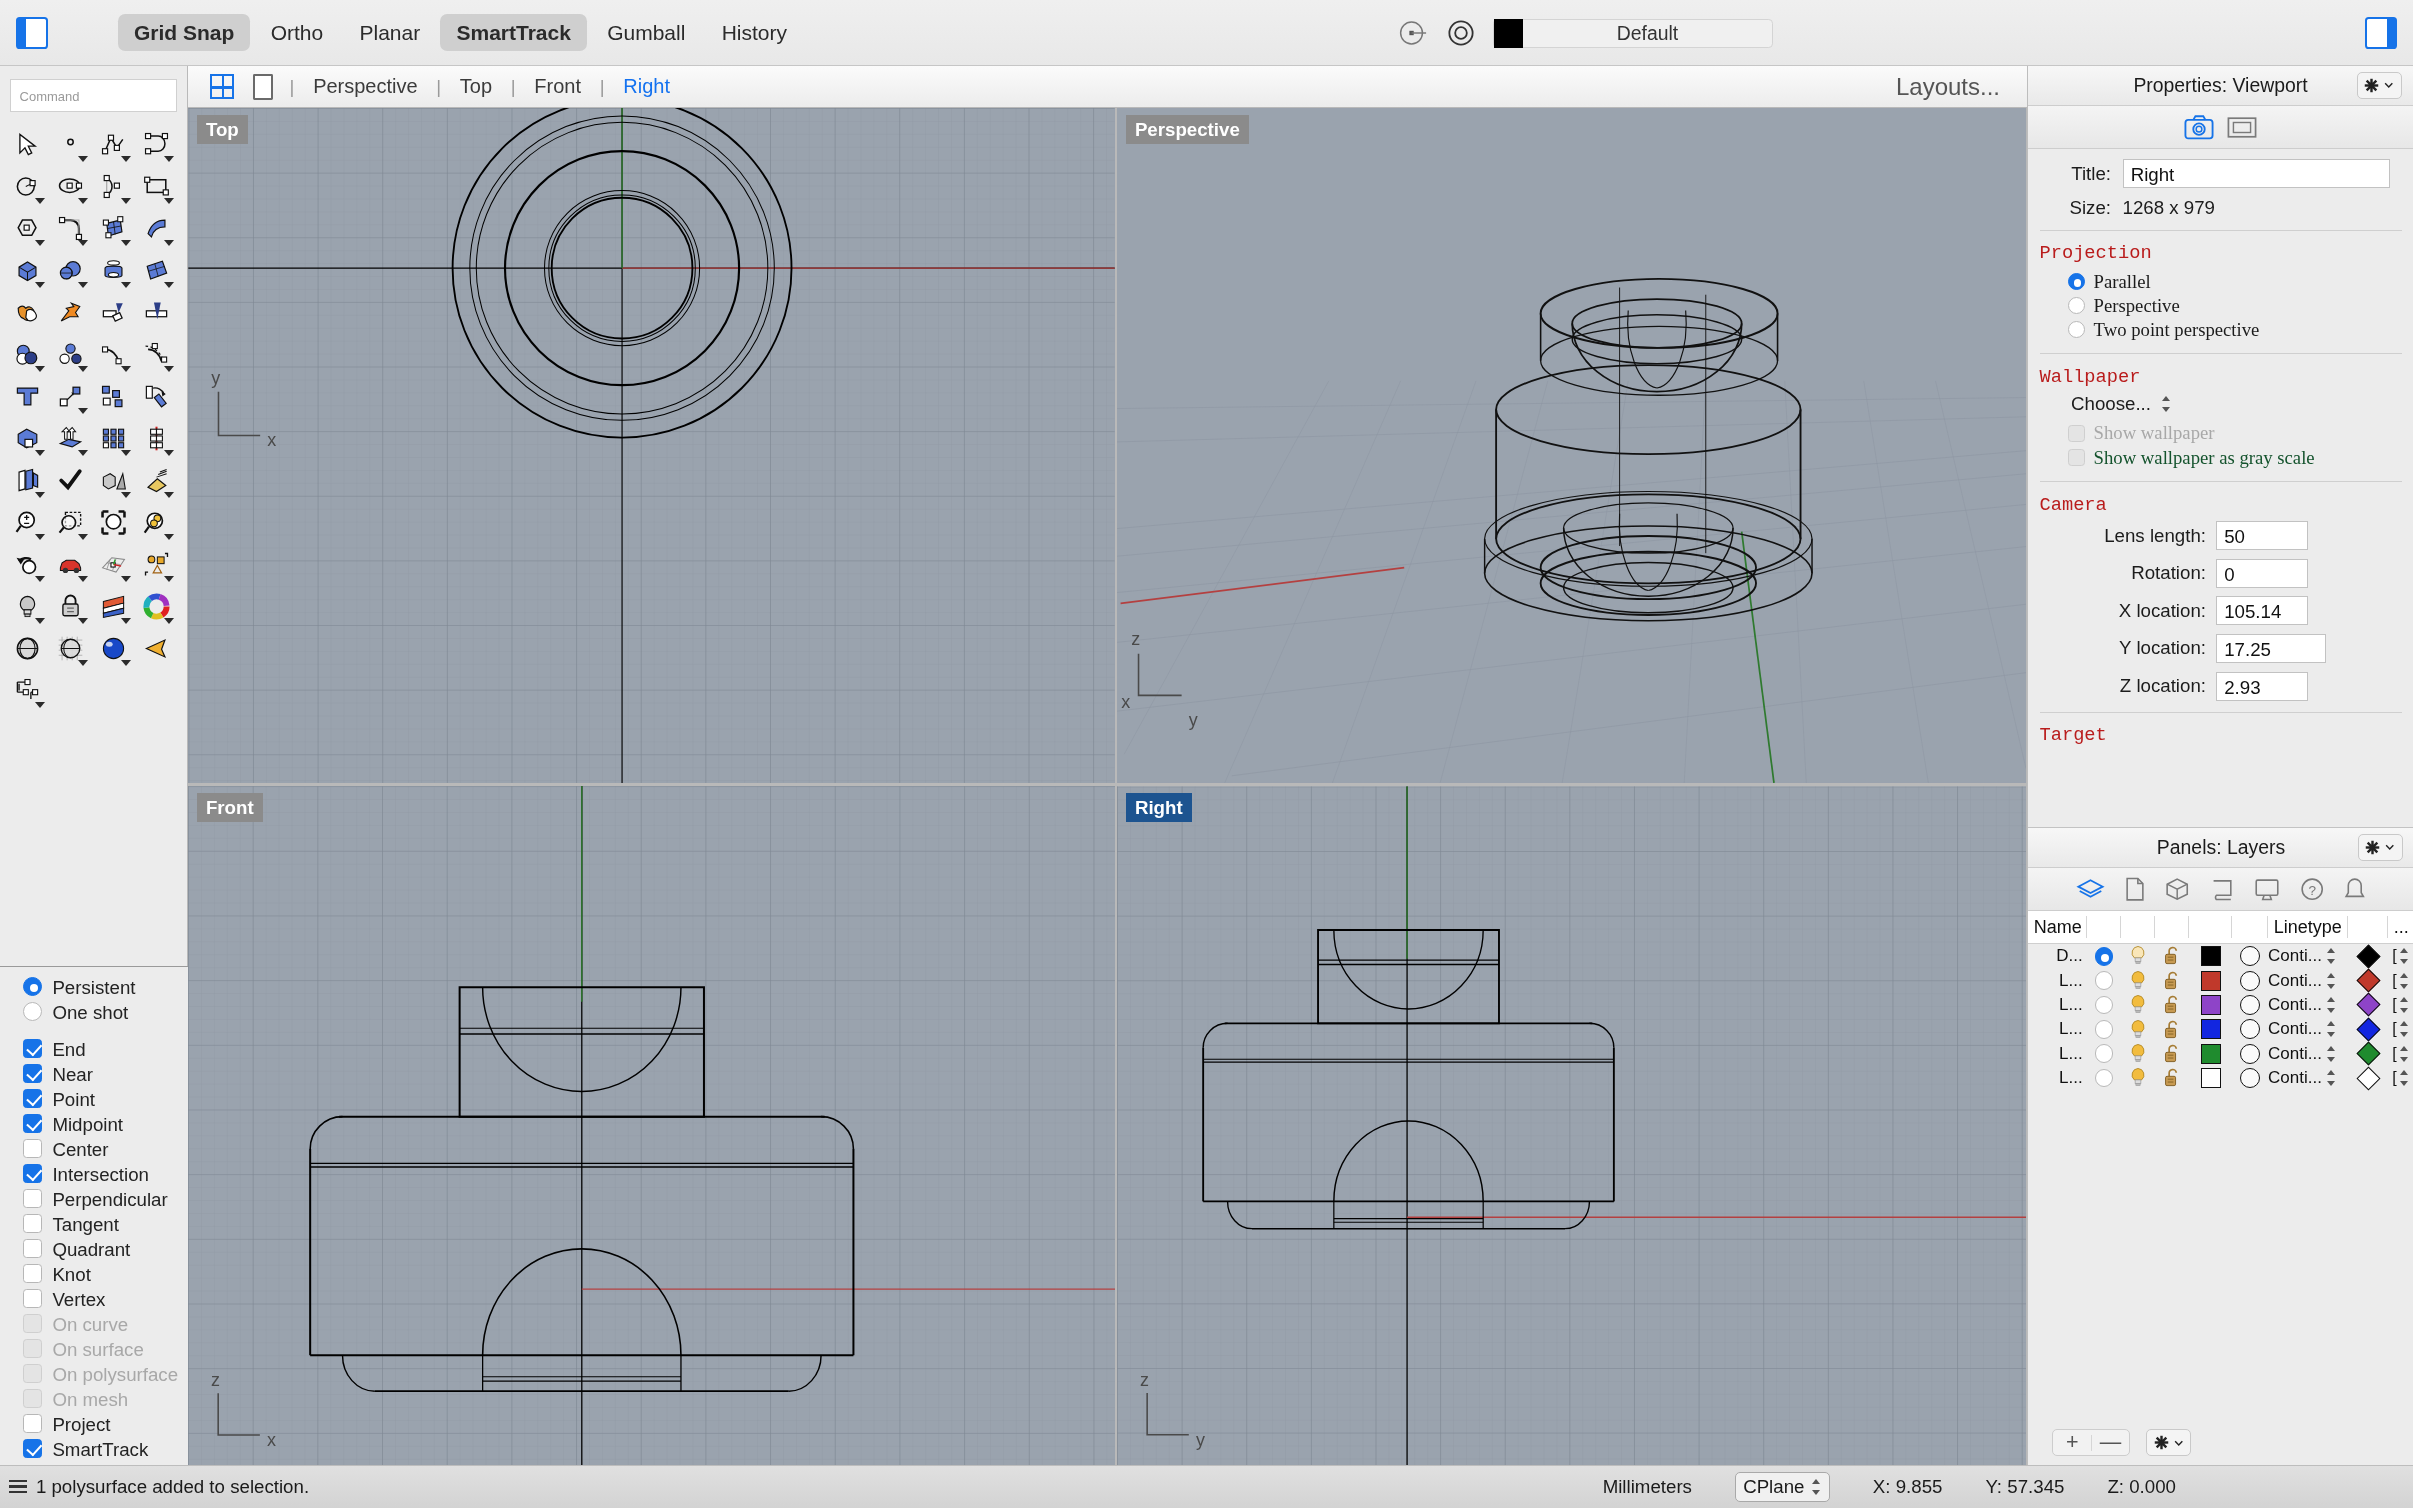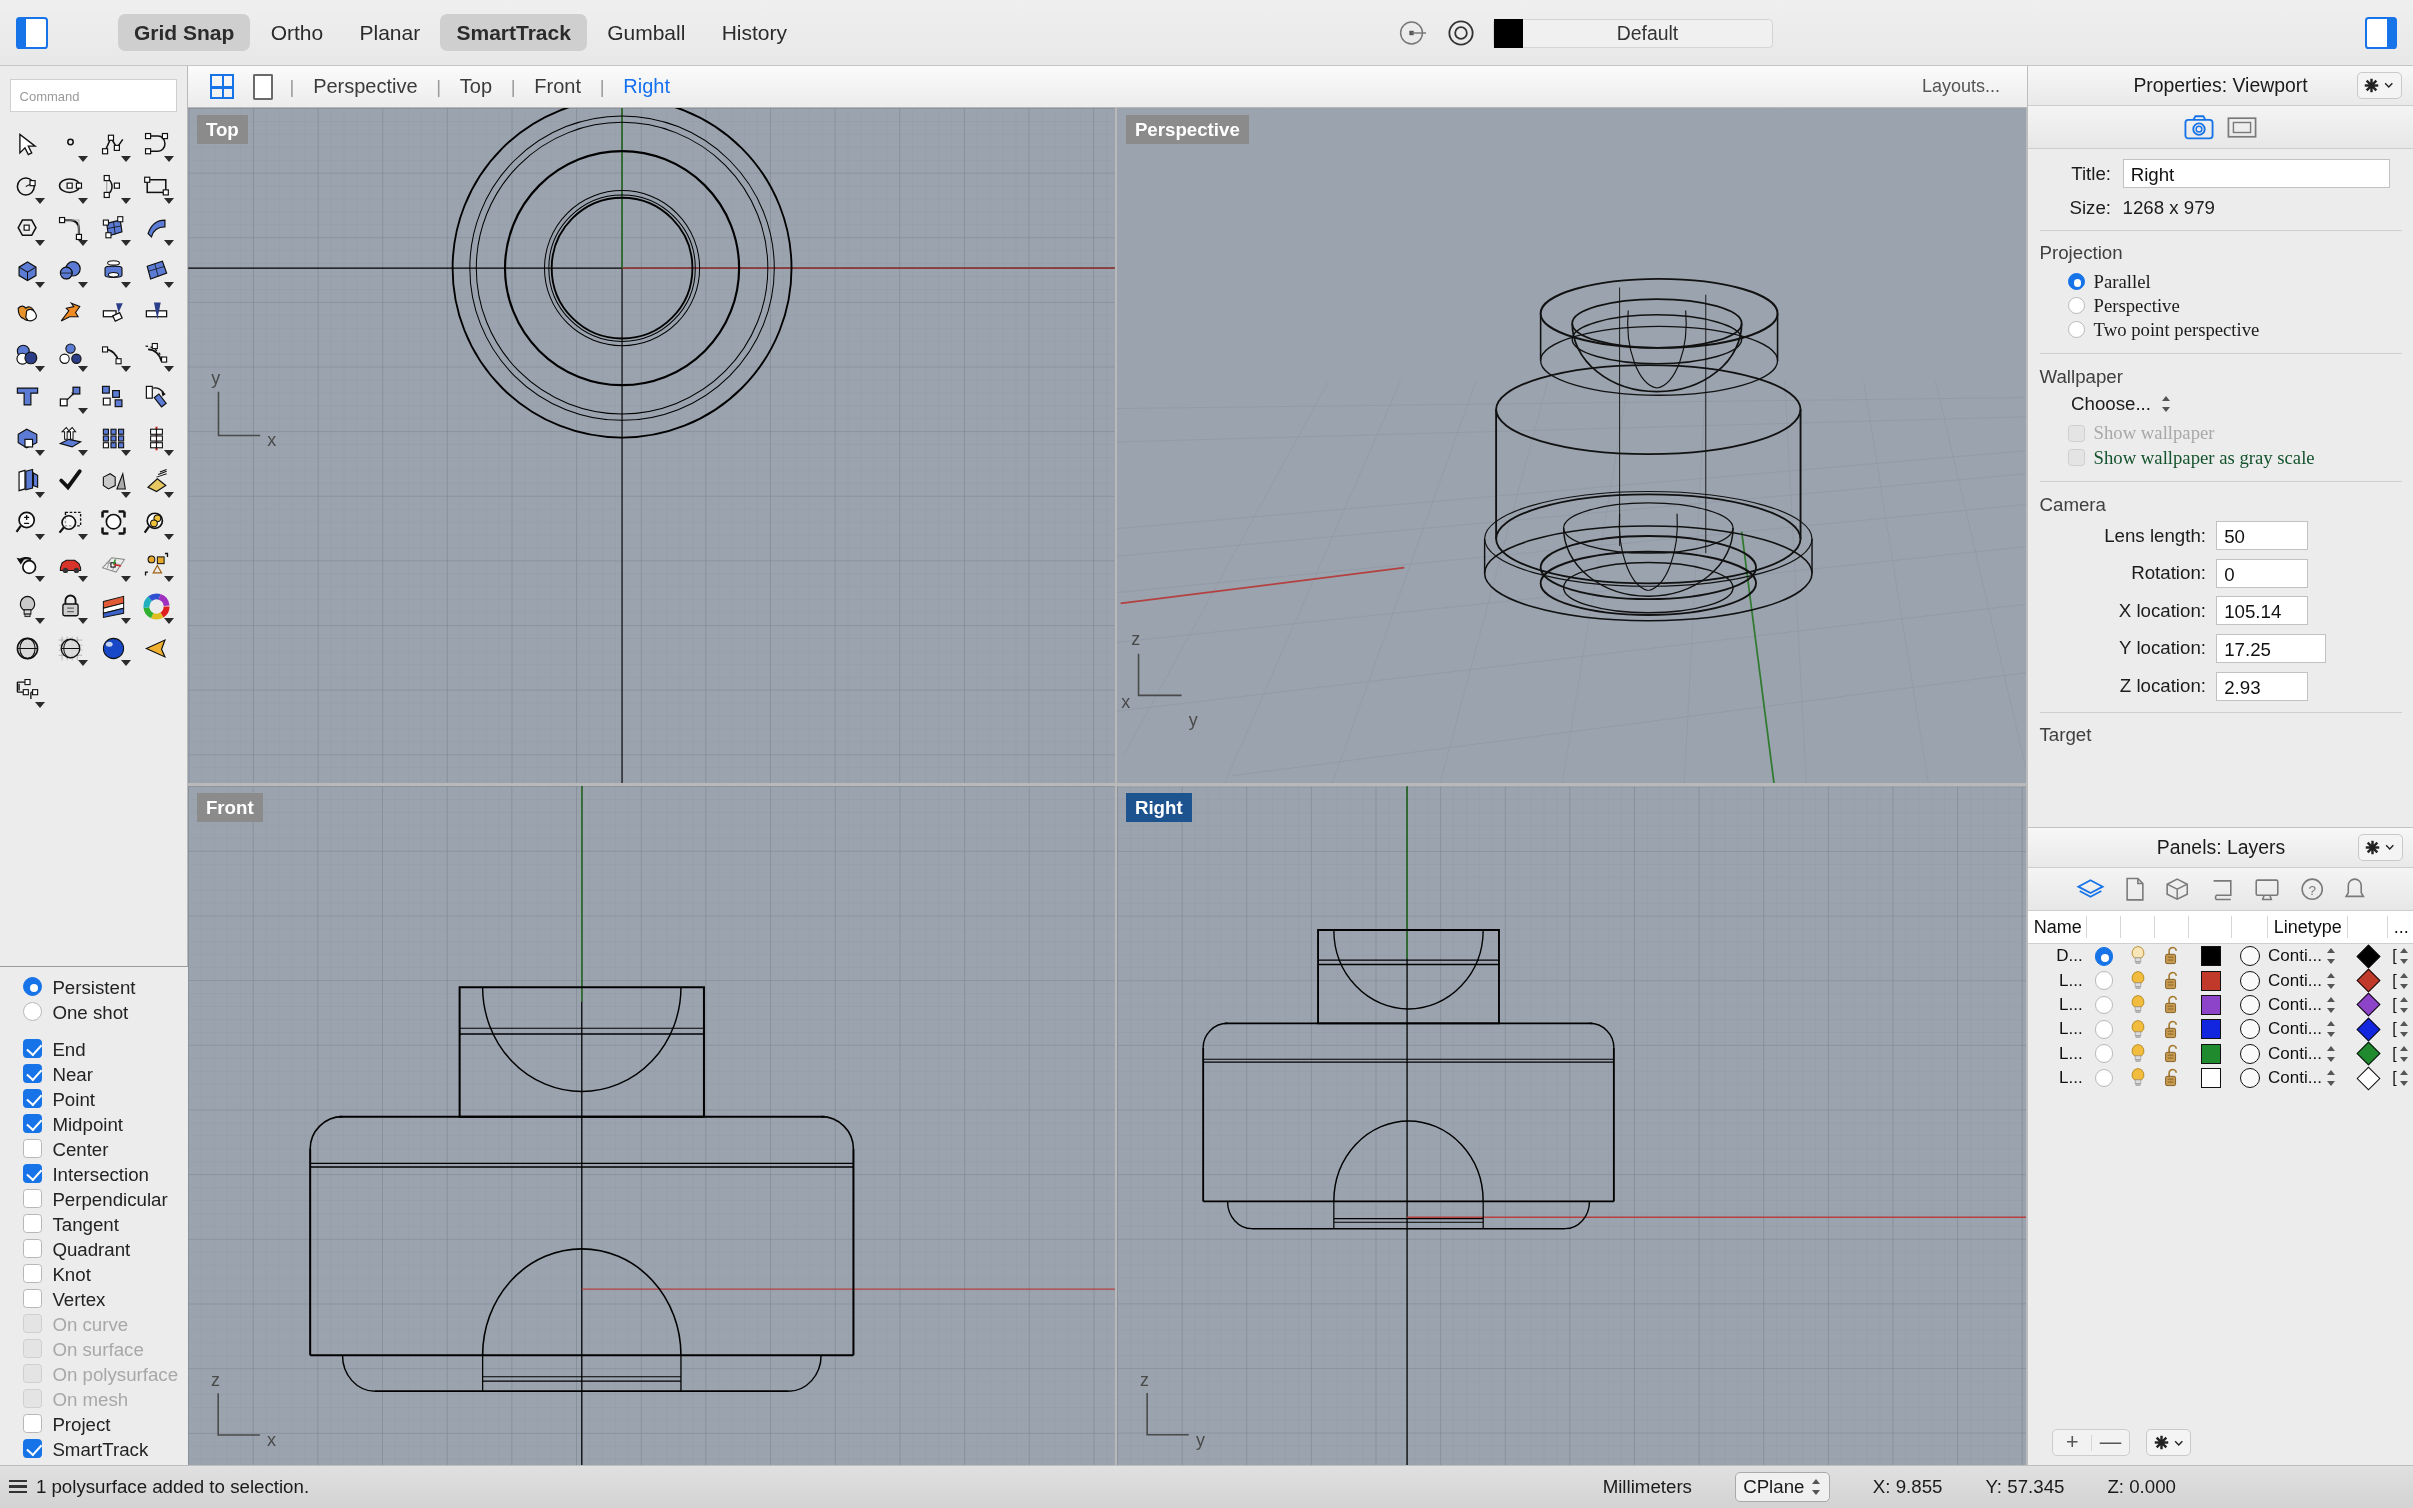--- a/index.html
+++ b/index.html
@@ -28,21 +28,21 @@
   #defaultbox .lbl { flex:1; text-align:center; font-size:19.4px; color:#333; }
   svg.ic { display:block; }
 
   
   #tabbar { position:absolute; left:188px; top:66px; width:1839px; height:42px;
     background:linear-gradient(#fbfbfb,#ececec); border-bottom:0.7px solid #b9b9b9;
     display:flex; align-items:center; }
   .vtab { font-size:20px; color:#3b3b3b; padding:0 18.7px; white-space:nowrap; }
   .vtab.active { color:#1472f0; }
   .vsep { color:#9a9a9a; font-size:18.7px; }
-  #layoutsbtn { position:absolute; right:27px; font-size:18px; color:#555; }
+  #layoutsbtn { position:absolute; right:27px; font-size:24px; color:#555; }
   .lay-ic { width:24.4px; height:24.4px; border:2.2px solid #1673e8; margin-left:21.5px;
     position:relative; }
   .lay-ic::before{content:'';position:absolute;left:50%;top:0;bottom:0;width:2.2px;background:#1673e8;}
   .lay-ic::after{content:'';position:absolute;top:50%;left:0;right:0;height:2.2px;background:#1673e8;}
   .sheet-ic { width:20px; height:26px; border:2.2px solid #6a6a6a; margin-left:18.7px;
     border-radius:1.4px; background:#fff; }
 
   
   #leftcol { position:absolute; left:0; top:66px; width:188px; height:1399px;
     background:#ececec; border-right:0.7px solid #b9b9b9; }
@@ -100,21 +100,21 @@
   .gearbtn { position:absolute; right:11.5px; top:5.7px; width:45px; height:27px;
     background:#f4f4f4; border:0.7px solid #c9c9c9; border-radius:5px;
     display:flex; align-items:center; justify-content:center; gap:2.9px; }
   .iconrow { height:43px; display:flex; align-items:center; justify-content:center;
     gap:13px; background:linear-gradient(#f4f4f4,#e7e7e7); border-bottom:0.7px solid #cdcdcd; }
   .propbody { padding:10px 0 0 0; }
   .frow { display:flex; align-items:center; margin-bottom:8.6px; }
   .flabel { font-size:18.7px; color:#1c1c1c; text-align:right; }
   .ftext { height:29px; background:#fff; border:0.7px solid #c2c2c2; font-size:18.7px;
     color:#111; padding-left:7.2px; line-height:29px; }
-  .sect { font-size:18.7px; color:#404040; margin:7.2px 0 5.7px 11.5px; }
+  .sect { font-size:18.7px; color:#b91c1c; margin:7.2px 0 5.7px 11.5px;font-family:Liberation Mono, monospace; }
   .hr { height:0.7px; background:#cfcfcf; margin:11.5px 11.5px; }
   .rrow { display:flex; align-items:center; height:24px; margin-left:40px; }
   .rrow .radio { width:17px;height:17px; }
   .rrow .radio.on::after{ left:5px;top:5px;width:7.2px;height:7.2px; }
   .rlbl { font-size:18.7px; color:#1c1c1c;font-family:Liberation Serif, serif; }
   .crow { display:flex; align-items:center; height:24.4px; margin-left:40px; }
   .crow .cb { width:17px;height:17px; }
   .chooser { margin-left:43px; display:flex; align-items:center; gap:10px;
     font-size:18.7px; color:#1c1c1c; }
 

